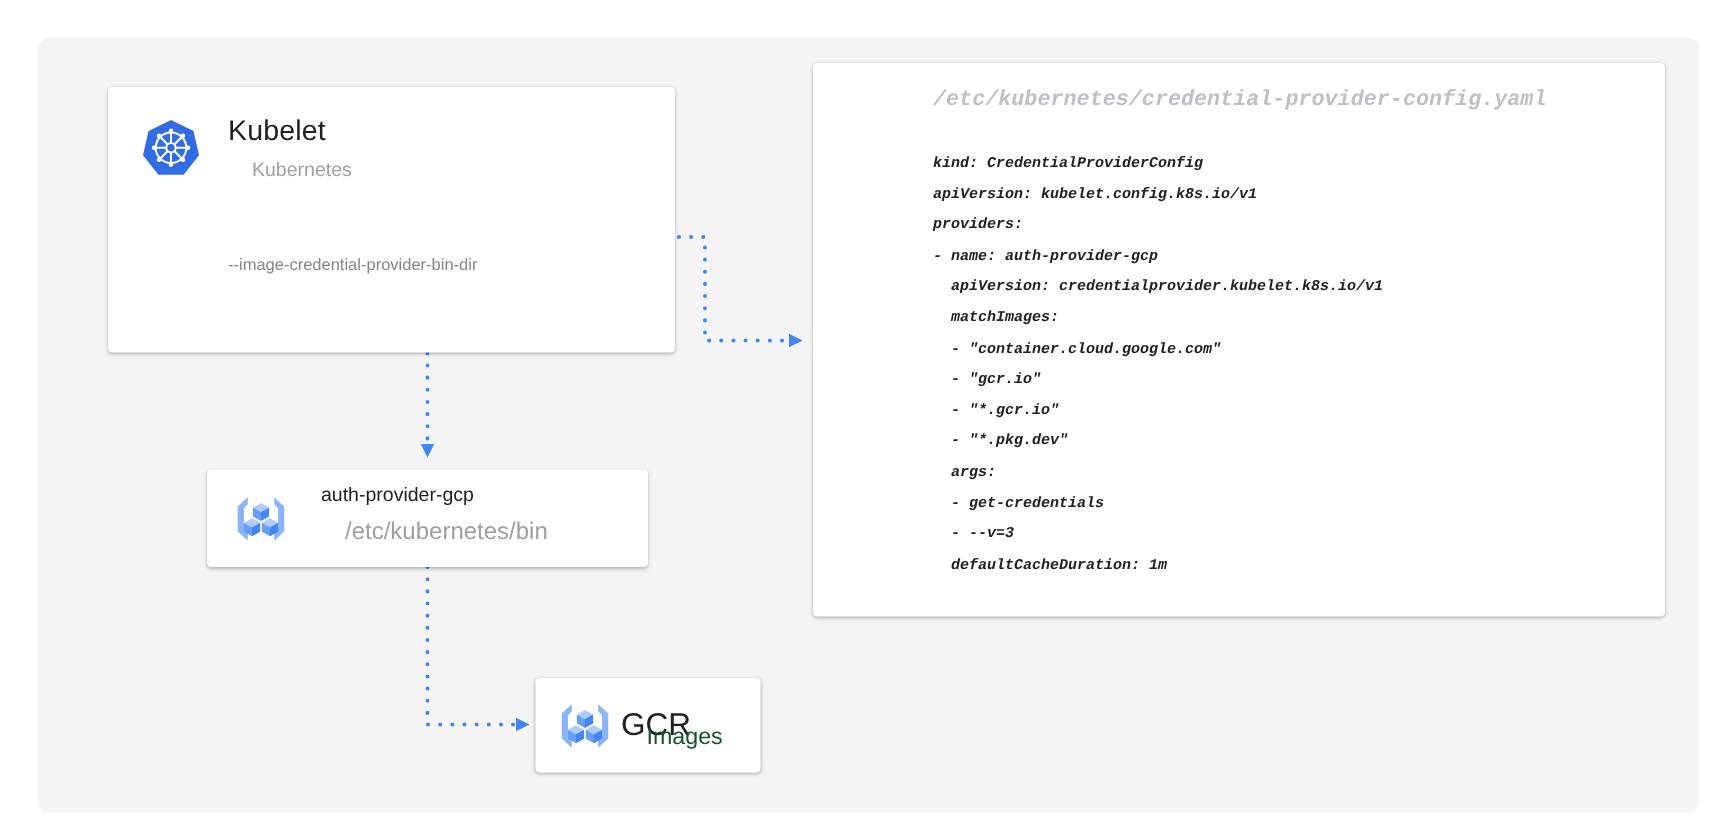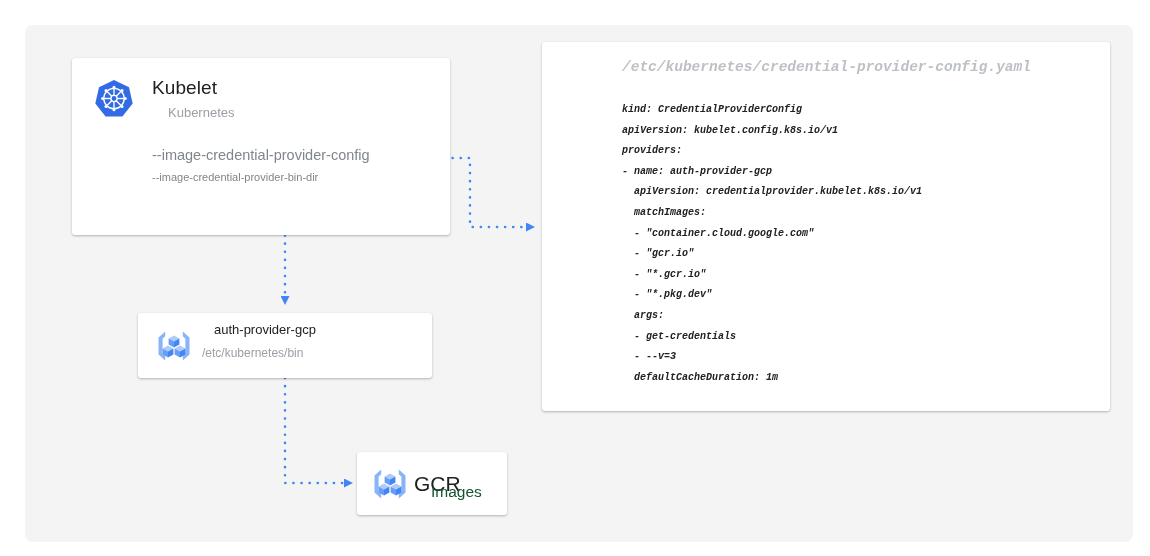--- a/index.html
+++ b/index.html
@@ -98,23 +98,23 @@
   #authprovider-card .title {
     position: absolute;
     left: 76px;
     top: 9px;
     font-size: 13px;
     color: #202124;
     white-space: nowrap;
   }
   #authprovider-card .subtitle {
     position: absolute;
-    left: 64px;
+    left: 92px;
     top: 33px;
-    font-size: 12px;
+    font-size: 16px;
     color: #9aa0a6;
     white-space: nowrap;
   }
 
   
   #gcr-card {
     left: 357px;
     top: 452px;
     width: 150px;
     height: 63px;
@@ -242,21 +242,20 @@
           <circle cx="33.3" cy="21.5" r="1.5"></circle>
           <circle cx="14" cy="13.5" r="1.5"></circle>
           <circle cx="30" cy="13.5" r="1.5"></circle>
           <circle cx="14" cy="29.5" r="1.5"></circle>
           <circle cx="30" cy="29.5" r="1.5"></circle>
         </g>
       </svg>
     </span>
     <div class="title">Kubelet</div>
     <div class="subtitle">Kubernetes</div>
-    <div class="flag-1">--image-credential-provider-config</div>
     <div class="flag-2">--image-credential-provider-bin-dir</div>
   </div>
 
   <div class="card" id="authprovider-card">
     <span class="gcp-logo">
       <svg viewBox="0 0 44 44" width="44" height="44" xmlns="http://www.w3.org/2000/svg">
 
         <path d="M13.2,7.5 L6.5,13.6 L6.5,30.4 L13.2,36.5 L13.2,31.8 L10.6,29.2 L10.6,14.8 L13.2,12.2 z" fill="#8ab4f8"></path>
 
         <path d="M30.8,7.5 L37.5,13.6 L37.5,30.4 L30.8,36.5 L30.8,31.8 L33.4,29.2 L33.4,14.8 L30.8,12.2 z" fill="#8ab4f8"></path>

